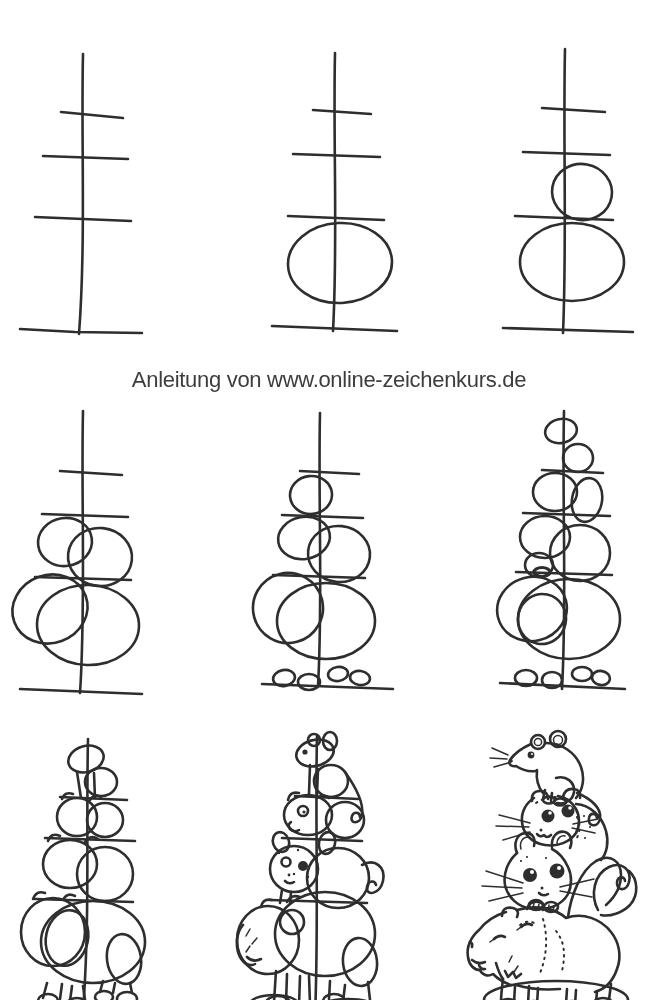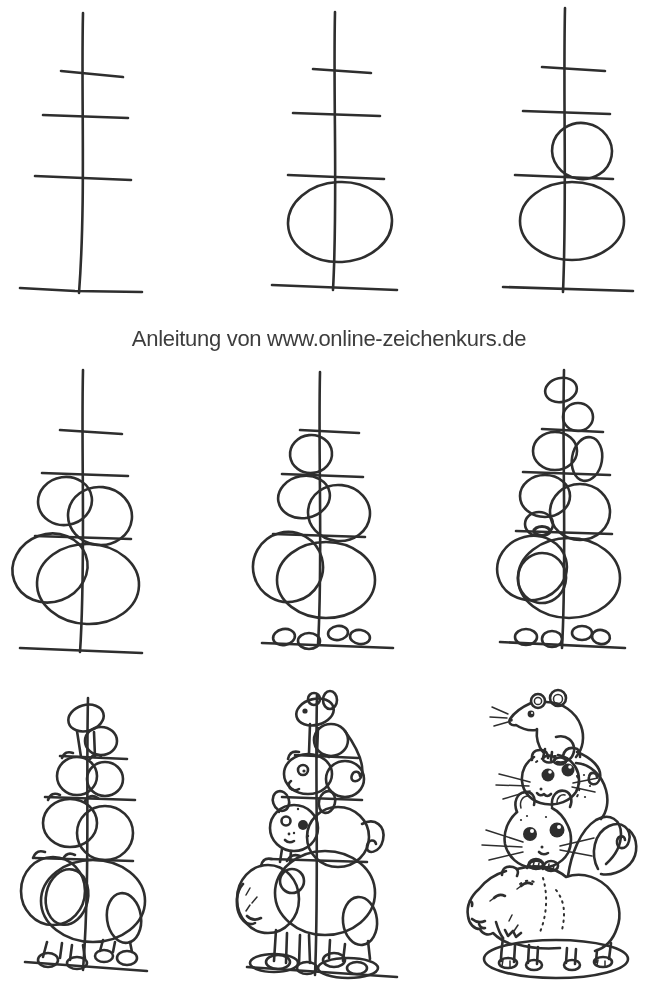--- a/index.html
+++ b/index.html
@@ -1,21 +1,21 @@
 <!DOCTYPE html>
 <html style="--ink: #2e2e2e; --bg: #ffffff;"><head>
 <meta charset="utf-8">
 <style>
   :root { --ink: #2e2e2e; --bg: #ffffff; }
   html,body { margin:0; padding:0; }
   body {
     width:658px; height:1000px; background:var(--bg);
     font-family:"Liberation Sans", sans-serif; position:relative; overflow:hidden;
   }
-  .page { position:absolute; inset:0; background:var(--bg); }
+  .page { position:absolute; inset:0; background:var(--bg);margin-top:41px; }
   .caption {
     position:absolute; left:0; right:0; top:326px; text-align:center;
     font-size:22px; letter-spacing:-0.3px; color:#3d3d3d; font-weight:400;
   }
   svg.canvas { position:absolute; left:0; top:0; }
   .s { stroke:var(--ink); fill:none; stroke-width:2.6; stroke-linecap:round; stroke-linejoin:round; }
   .t { stroke-width:1.5; }
   .h { stroke-width:3.2; }
   .d { stroke-width:2; stroke-dasharray:1.5 5; }
   .f { fill:var(--ink); stroke:none; }

